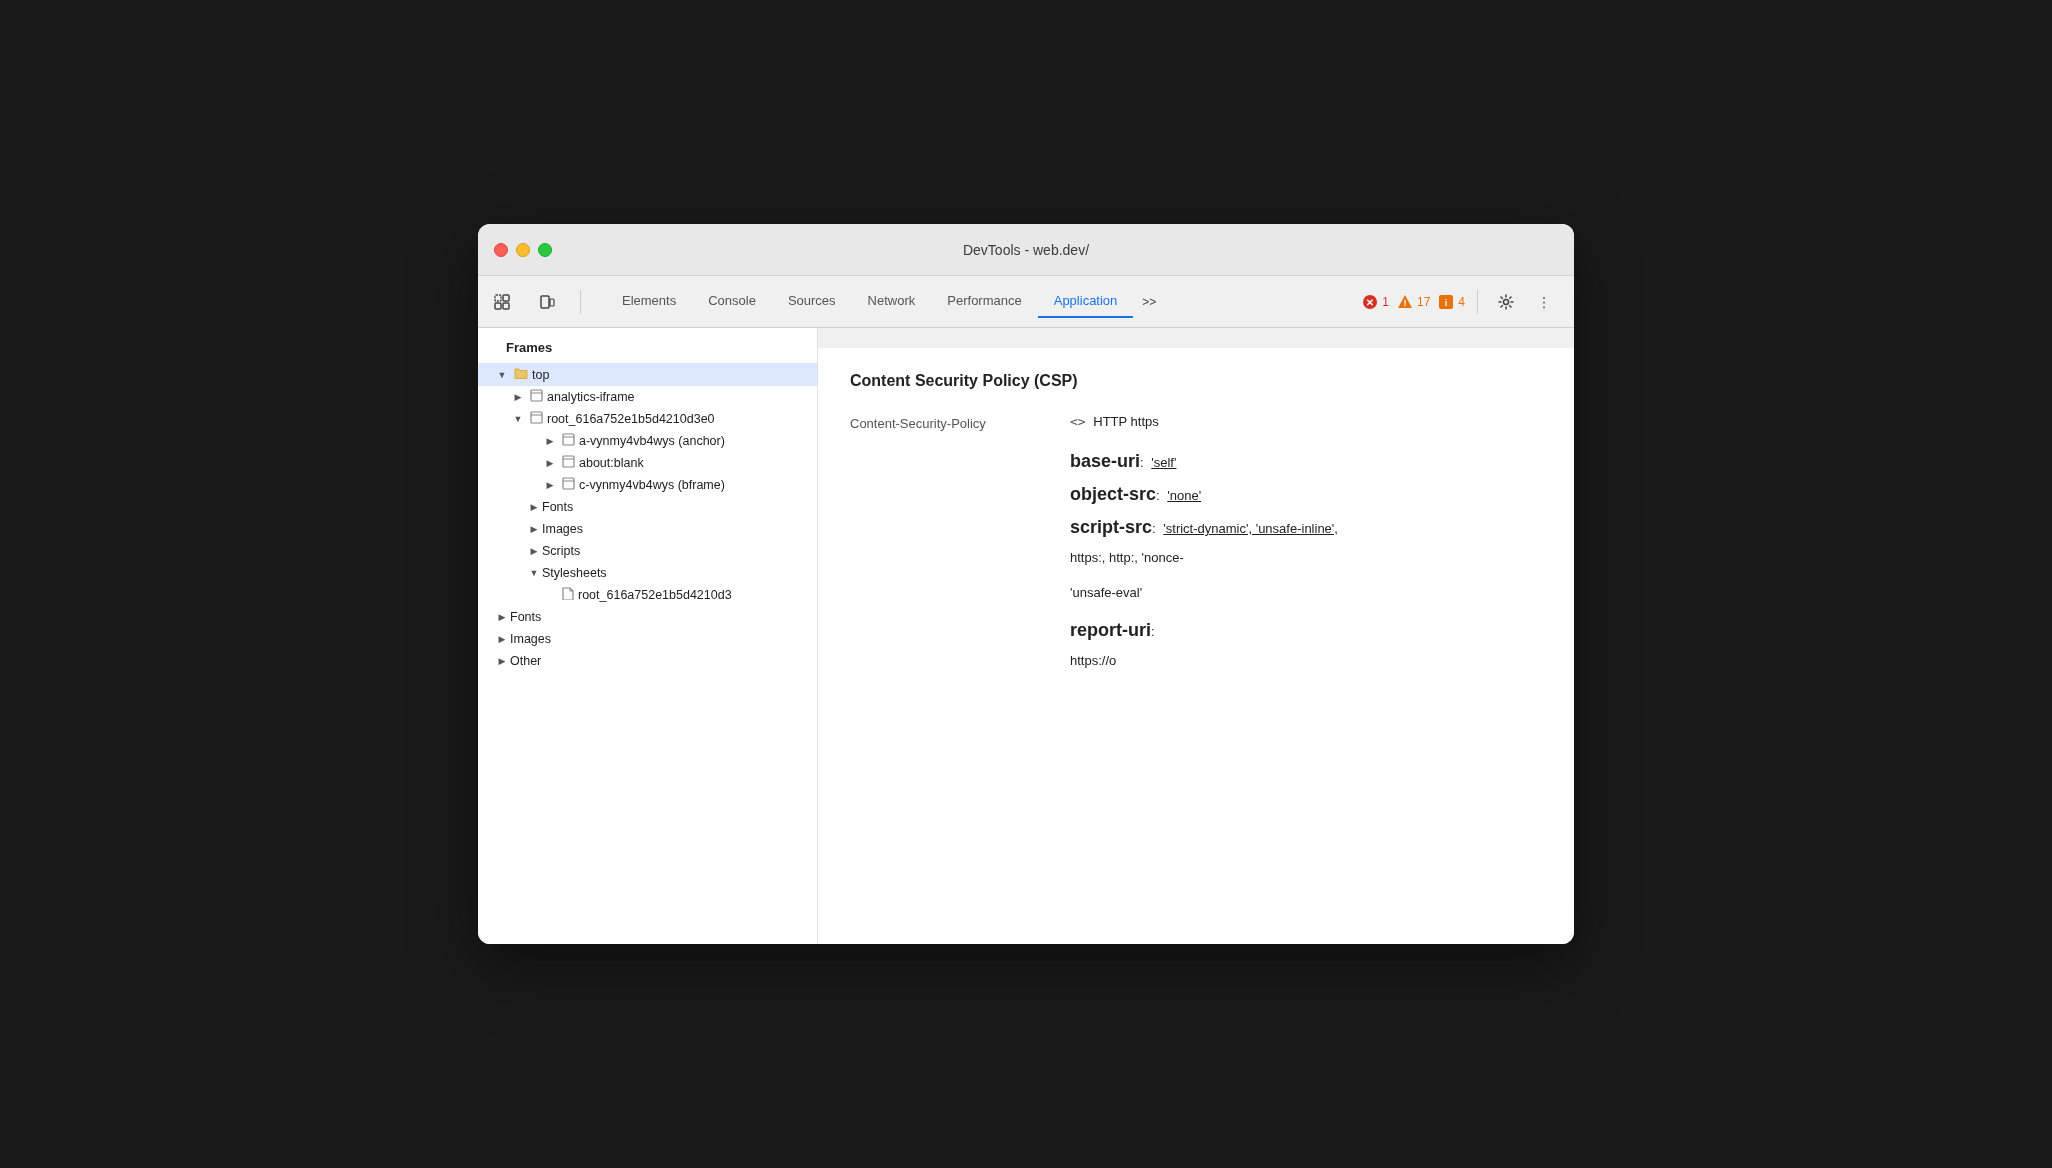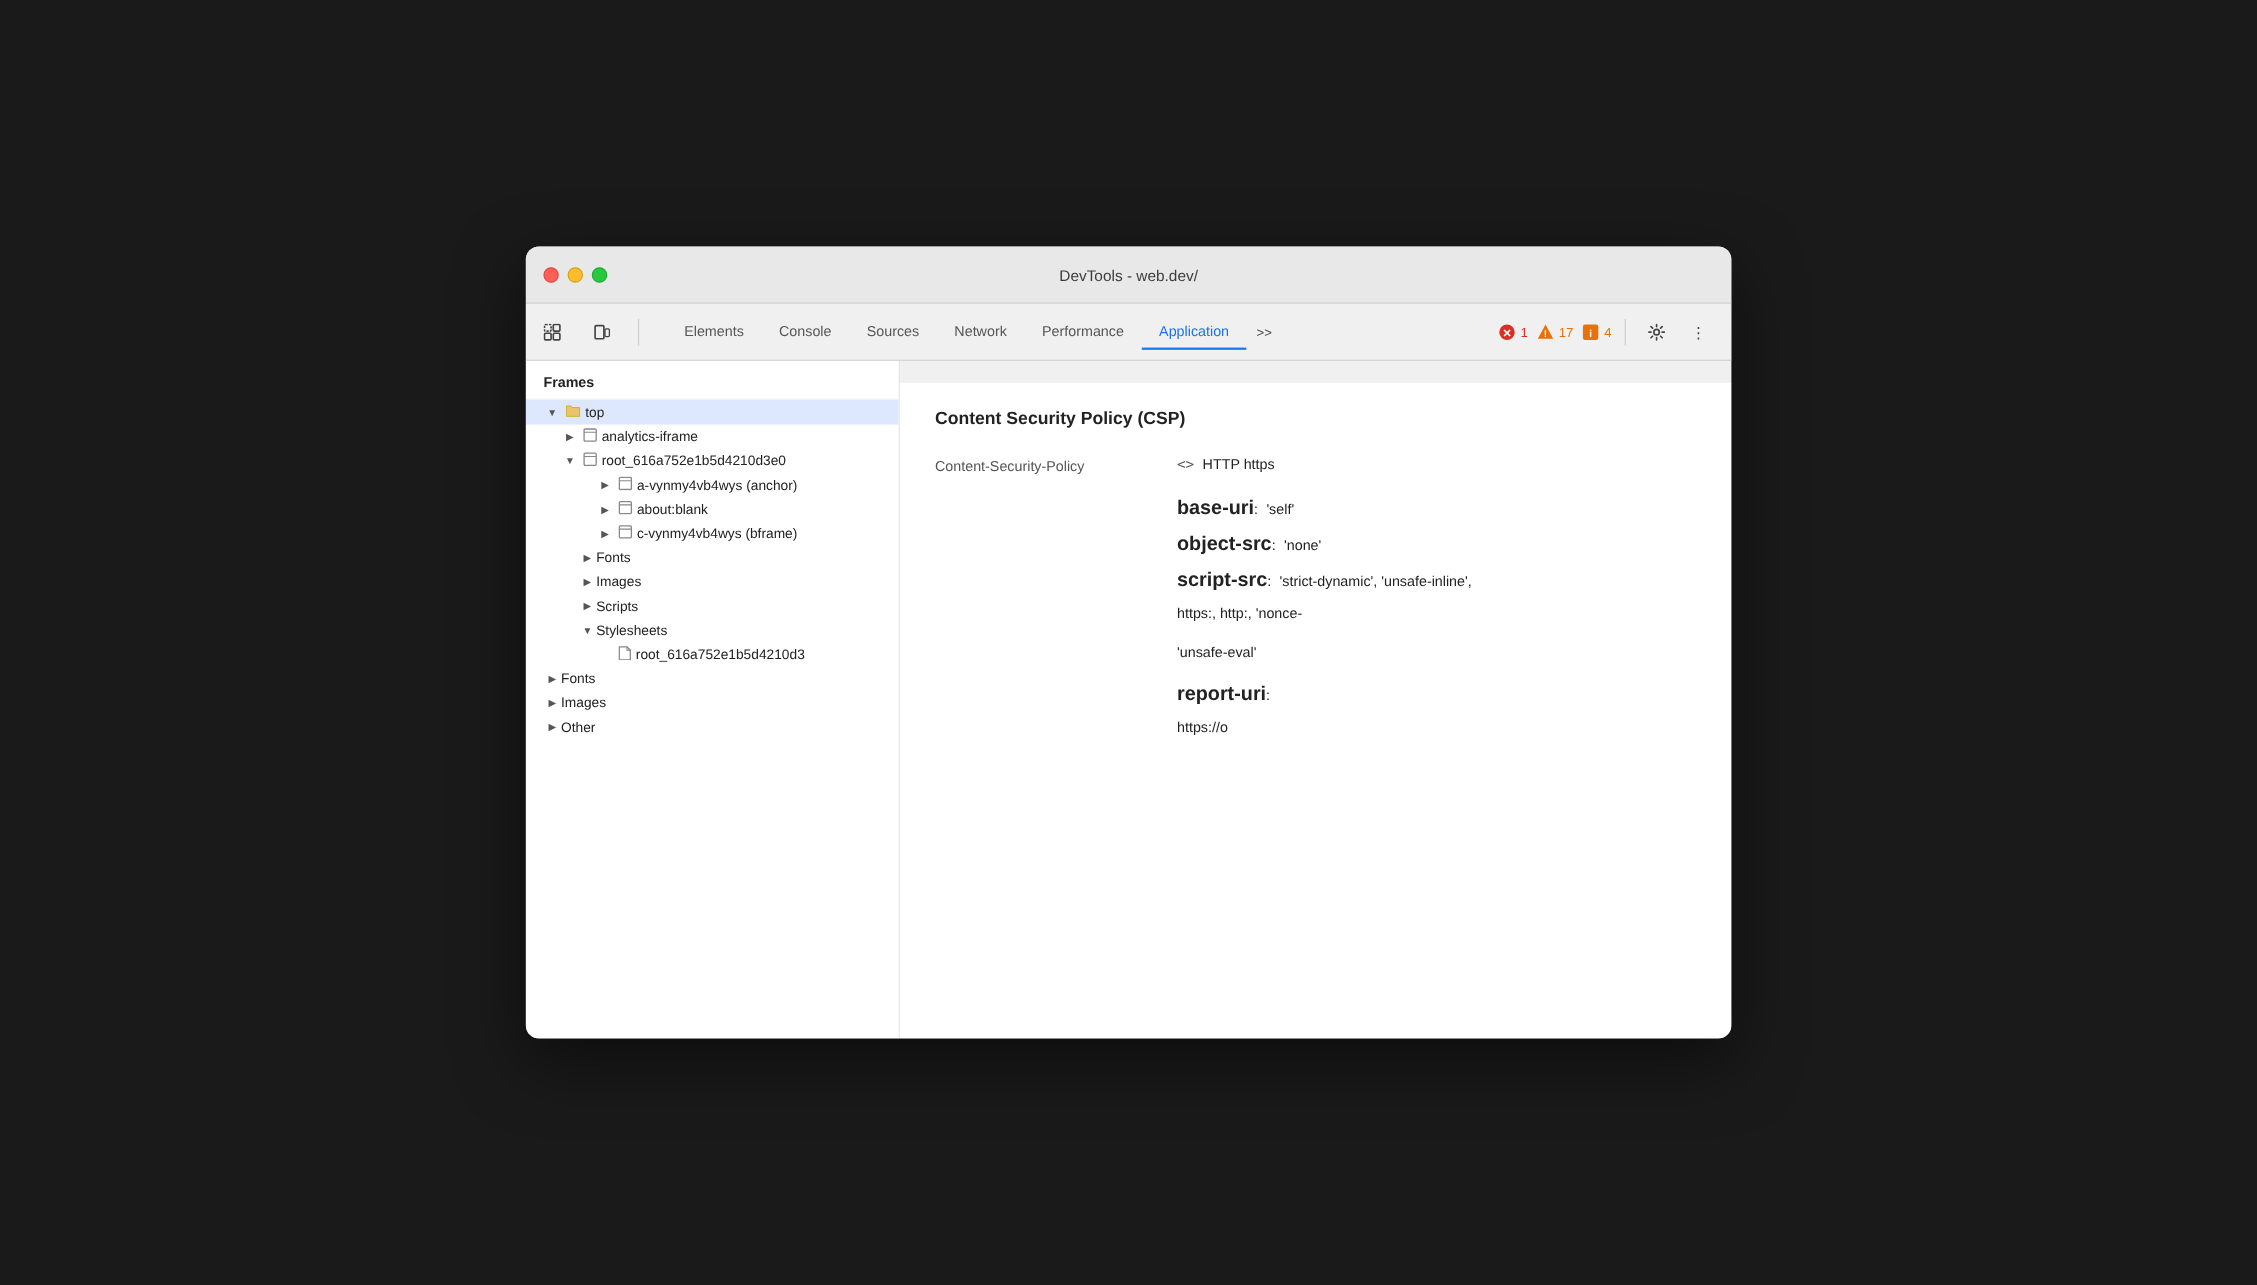--- a/index.html
+++ b/index.html
@@ -145,21 +145,21 @@
       overflow: hidden;
     }
     .sidebar {
       width: 340px;
       background: #fff;
       border-right: 1px solid #e0e0e0;
       overflow-y: auto;
       flex-shrink: 0;
     }
     .sidebar-header {
-      padding: 12px 16px 8px;
+      padding: 12px 28px 8px;
       font-size: 13px;
       font-weight: 600;
       color: #222;
     }
     .tree-item {
       display: flex;
       align-items: center;
       padding: 3px 8px 3px 0;
       font-size: 12.5px;
       color: #222;
@@ -230,20 +230,21 @@
     }
     .csp-directive-name {
       font-weight: 700;
       font-size: 18px;
       color: #222;
     }
     .csp-directive-value {
       font-size: 13px;
       color: #222;
       margin-left: 4px;
+      text-decoration: underline;
     }
   </style>
 </head>
 <body>
 
 <div class="window">
 
   <div class="titlebar">
     <div class="traffic-lights">
       <div class="traffic-light tl-close"></div>

